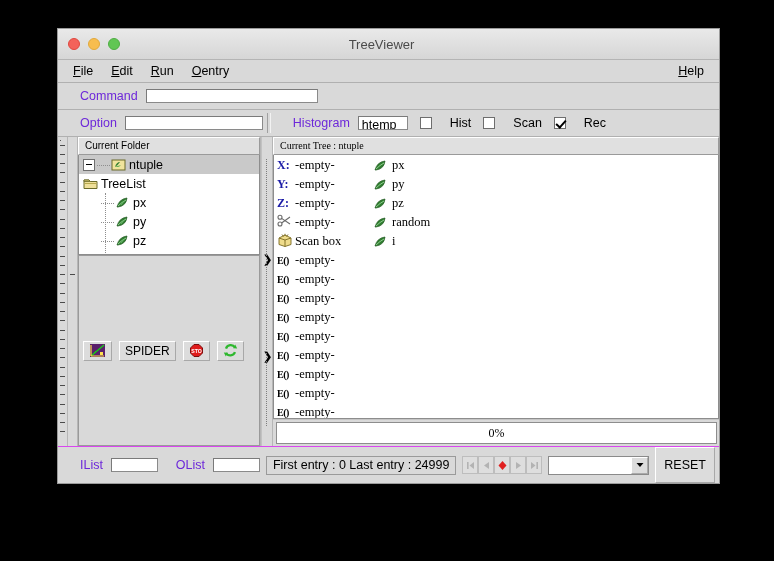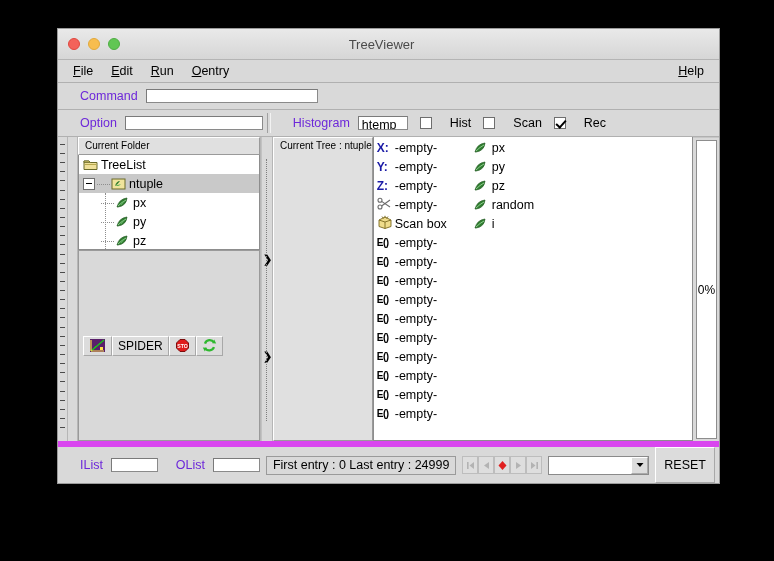--- a/index.html
+++ b/index.html
@@ -253,22 +253,23 @@
     border-left: 1px dotted #8e8e8e;
   }
 
   
   .ico { flex: 0 0 auto; display: inline-block; line-height: 0; }
 
   
   #right-panel {
     flex: 1 1 auto;
     display: flex;
-    flex-direction: row;
+    flex-direction: column;
     min-width: 0;
+    font-family: Liberation Serif, serif;
   }
   #list-body {
     flex: 1 1 auto;
     background: #ffffff;
     border: 1px solid #8d8d8d;
     border-top: none;
     overflow: hidden;
     min-height: 0;
     padding-top: 1px;
   }
@@ -332,21 +333,21 @@
     flex: 0 0 26px;
     display: flex;
     align-items: stretch;
     background: #d9d9d9;
     border-top: 1px solid #c6c6c6;
   }
   #spider-bar {
     flex: 0 0 191px;
     display: flex;
     align-items: center;
-    gap: 0;
+    gap: 7px;
     padding: 2px 4px;
     box-sizing: border-box;
     border: 1px solid #9a9a9a;
     background: #d9d9d9;
   }
   .tbtn {
     background: #dcdcdc;
     border: 1px solid #a8a8a8;
     border-top-color: #ffffff;
     border-left-color: #ffffff;
@@ -370,21 +371,21 @@
     font-size: 12px;
     color: #000;
   }
 
   
   #statusbar {
     flex: 0 0 26px;
     display: flex;
     align-items: center;
     background: #d9d9d9;
-    border-top: 6px solid #d946ef;
+    border-top: 1px solid #d946ef;
     padding: 0 4px;
     gap: 0;
     font-size: 12.5px;
   }
   #ilist-field, #olist-field { width: 56px; }
   #entry-info {
     background: #d9d9d9;
     border: 1px solid #9a9a9a;
     height: 19px;
     box-sizing: border-box;
@@ -564,42 +565,42 @@
         <span class="dash"></span>
         <span class="dash"></span>
         <span class="dash"></span>
     </div>
 
     <div id="left-panel">
       <div class="panel-header">Current Folder</div>
       <div class="panel-body">
         <div class="vdots"></div>
 
-        <div class="tree-row indent-1">
-          <span class="ico">
-            <svg width="15" height="13" viewBox="0 0 15 13">
-              <path d="M1 3 L6 3 L7.5 4.5 L14 4.5 L14 11.5 L1 11.5 Z" fill="#efe09a" stroke="#6b6b2a" stroke-width="1"></path>
-              <path d="M1 3 L6 3 L7.5 4.5 L1 4.5 Z" fill="#d8c870" stroke="#6b6b2a" stroke-width="0.8"></path>
-              <rect x="2" y="6" width="11" height="1" fill="#b8a94e"></rect>
-            </svg>
-          </span>
-          <span class="lbl">TreeList</span>
-        </div>
-
         <div class="tree-row indent-1 selected">
           <span class="expander"></span>
           <span class="dotline"></span>
           <span class="ico">
             <svg width="15" height="13" viewBox="0 0 15 13">
               <rect x="1" y="2" width="13" height="10" fill="#f0e49c" stroke="#6b6b2a" stroke-width="1"></rect>
               <path d="M4 9 q1.5 -5 5 -5 q-2 3 -5 5 Z" fill="#2f7d2f"></path>
               <path d="M4 9 q3 -2 6 -1.5 q-3 2 -6 1.5 Z" fill="#49a849"></path>
             </svg>
           </span>
           <span class="lbl">ntuple</span>
+        </div>
+
+        <div class="tree-row indent-1">
+          <span class="ico">
+            <svg width="15" height="13" viewBox="0 0 15 13">
+              <path d="M1 3 L6 3 L7.5 4.5 L14 4.5 L14 11.5 L1 11.5 Z" fill="#efe09a" stroke="#6b6b2a" stroke-width="1"></path>
+              <path d="M1 3 L6 3 L7.5 4.5 L1 4.5 Z" fill="#d8c870" stroke="#6b6b2a" stroke-width="0.8"></path>
+              <rect x="2" y="6" width="11" height="1" fill="#b8a94e"></rect>
+            </svg>
+          </span>
+          <span class="lbl">TreeList</span>
         </div>
 
         <div class="tree-row indent-2">
           <span class="dotline"></span>
           <span class="ico">
             <svg width="15" height="13" viewBox="0 0 15 13">
               <path d="M2 11 q2 -8 10 -9 q-1 8 -9 9 Z" fill="#2f7d2f" stroke="#1d561d" stroke-width="0.7"></path>
               <path d="M3 10 q4 -4 8 -6" stroke="#8fce8f" stroke-width="1" fill="none"></path>
               <path d="M6 9 q2 -2 3 -4" stroke="#6bbd6b" stroke-width="0.8" fill="none"></path>
             </svg>

